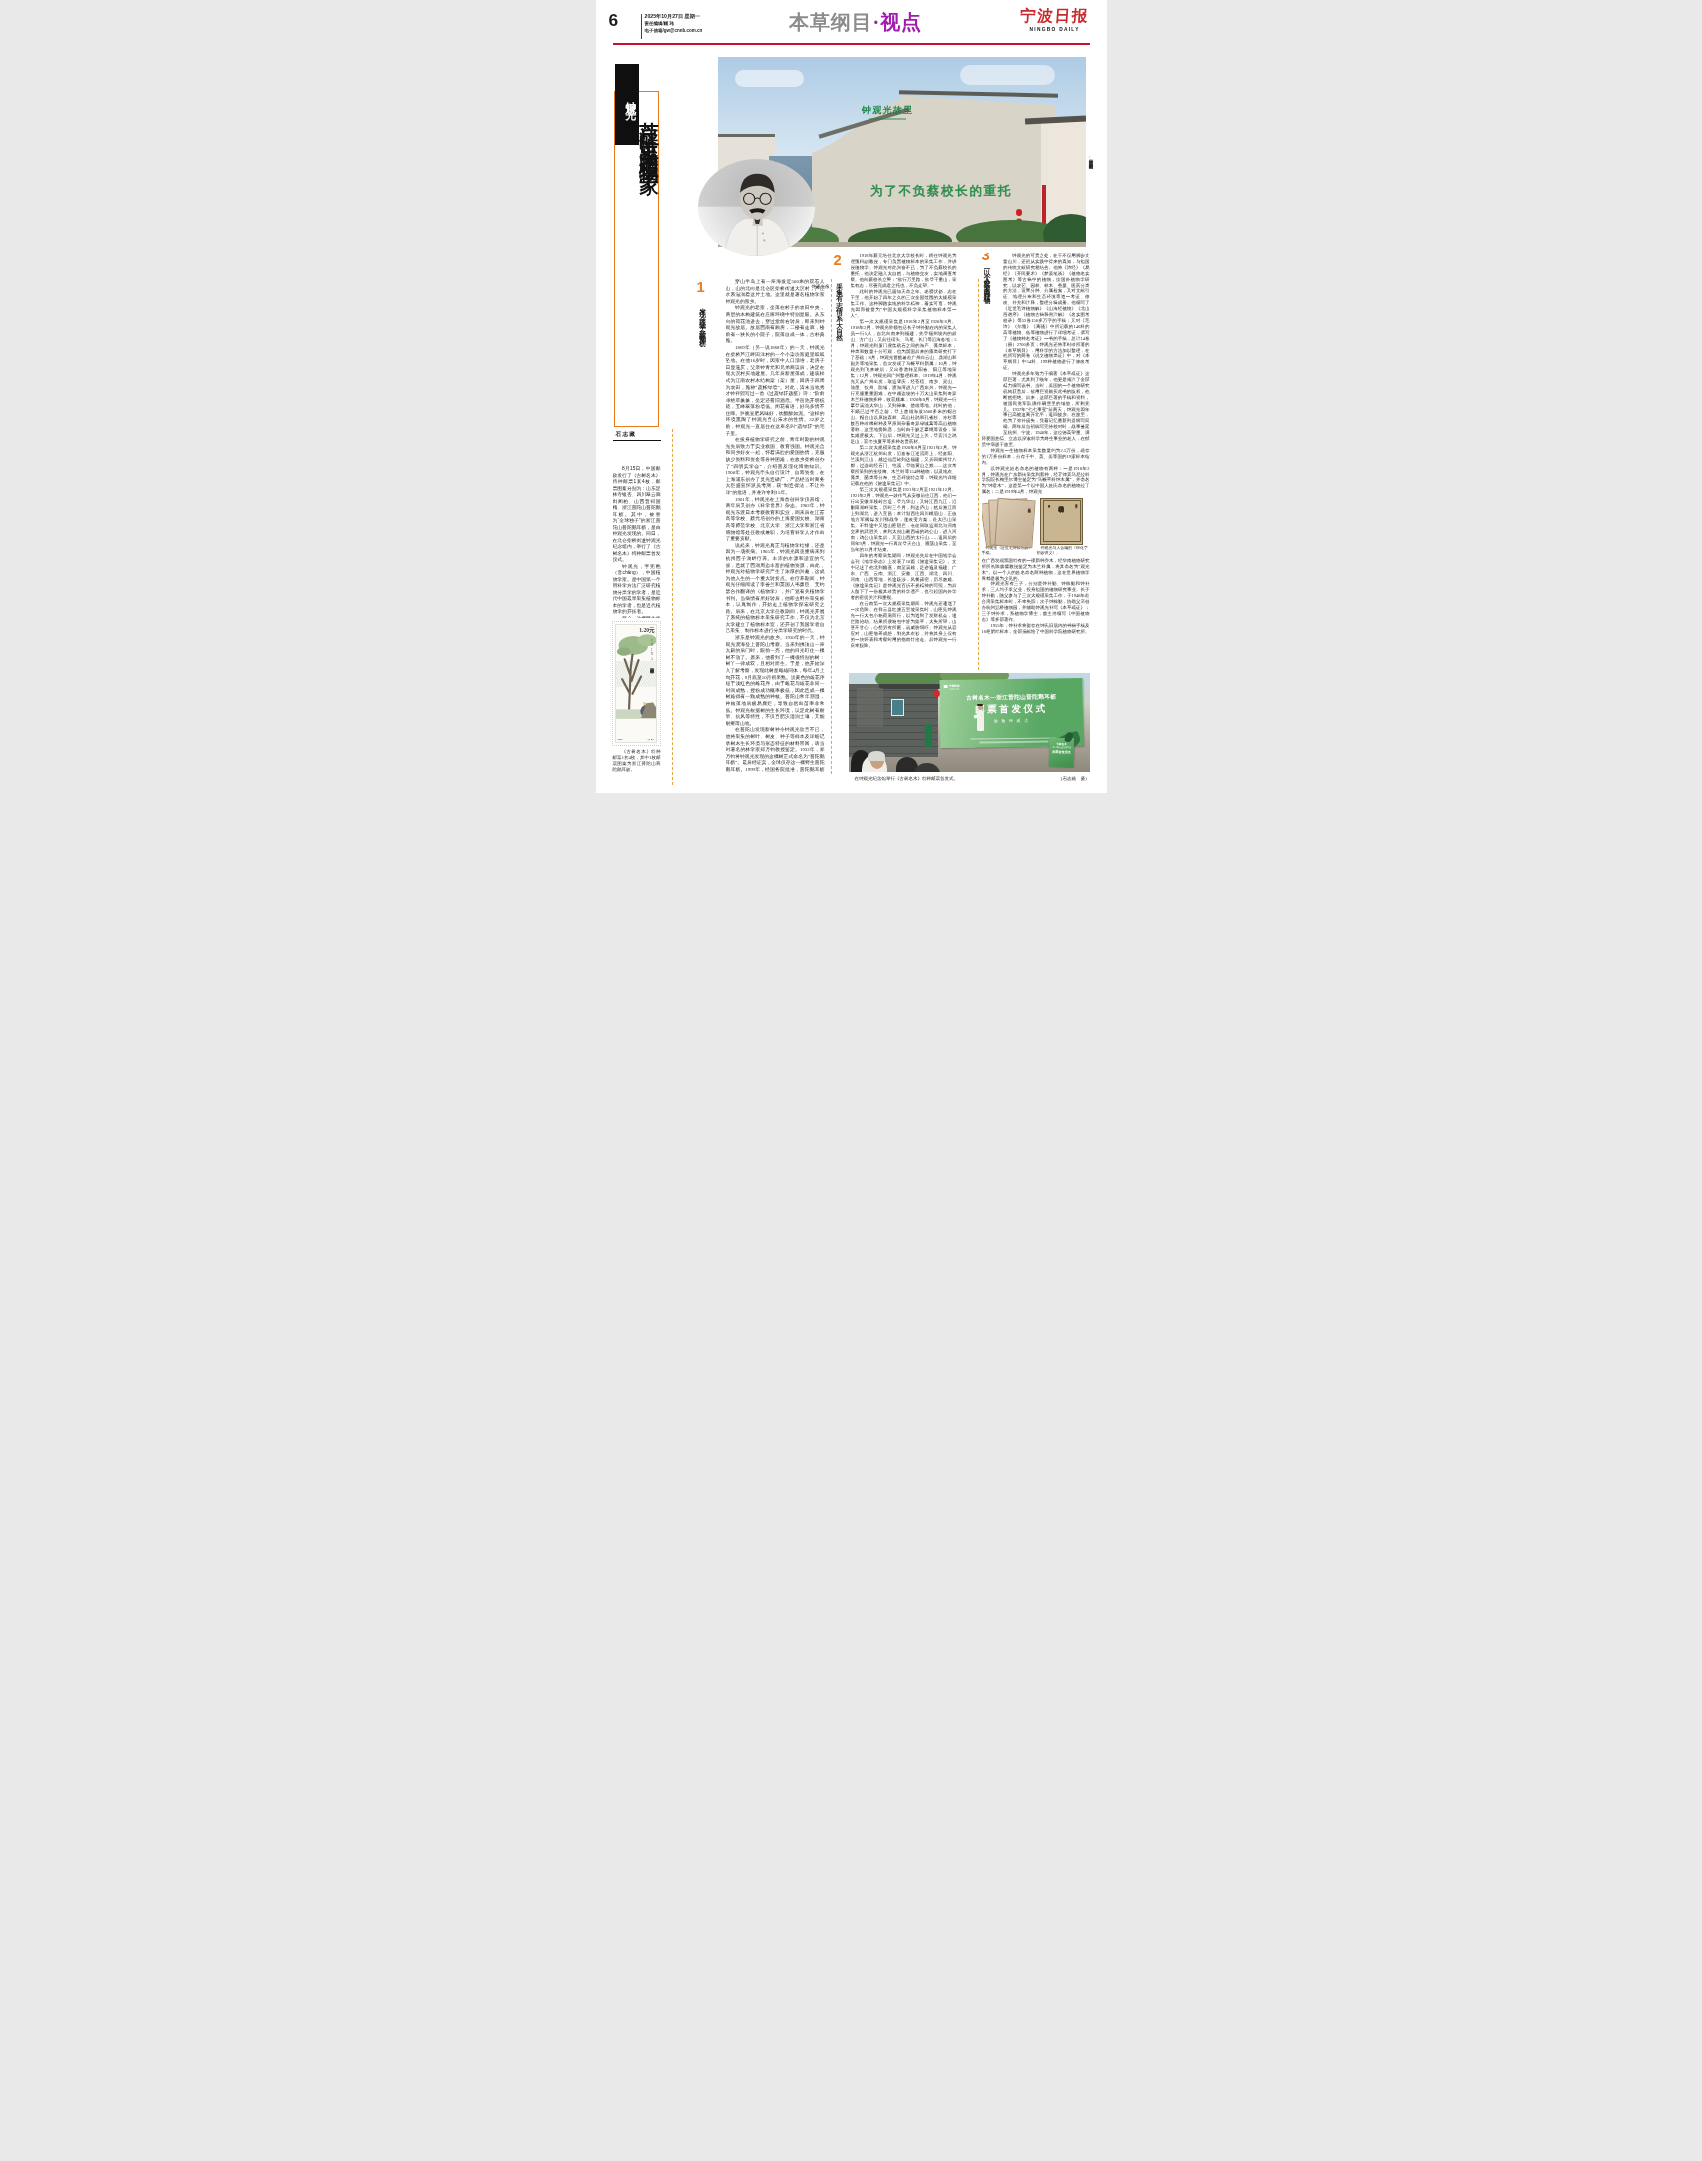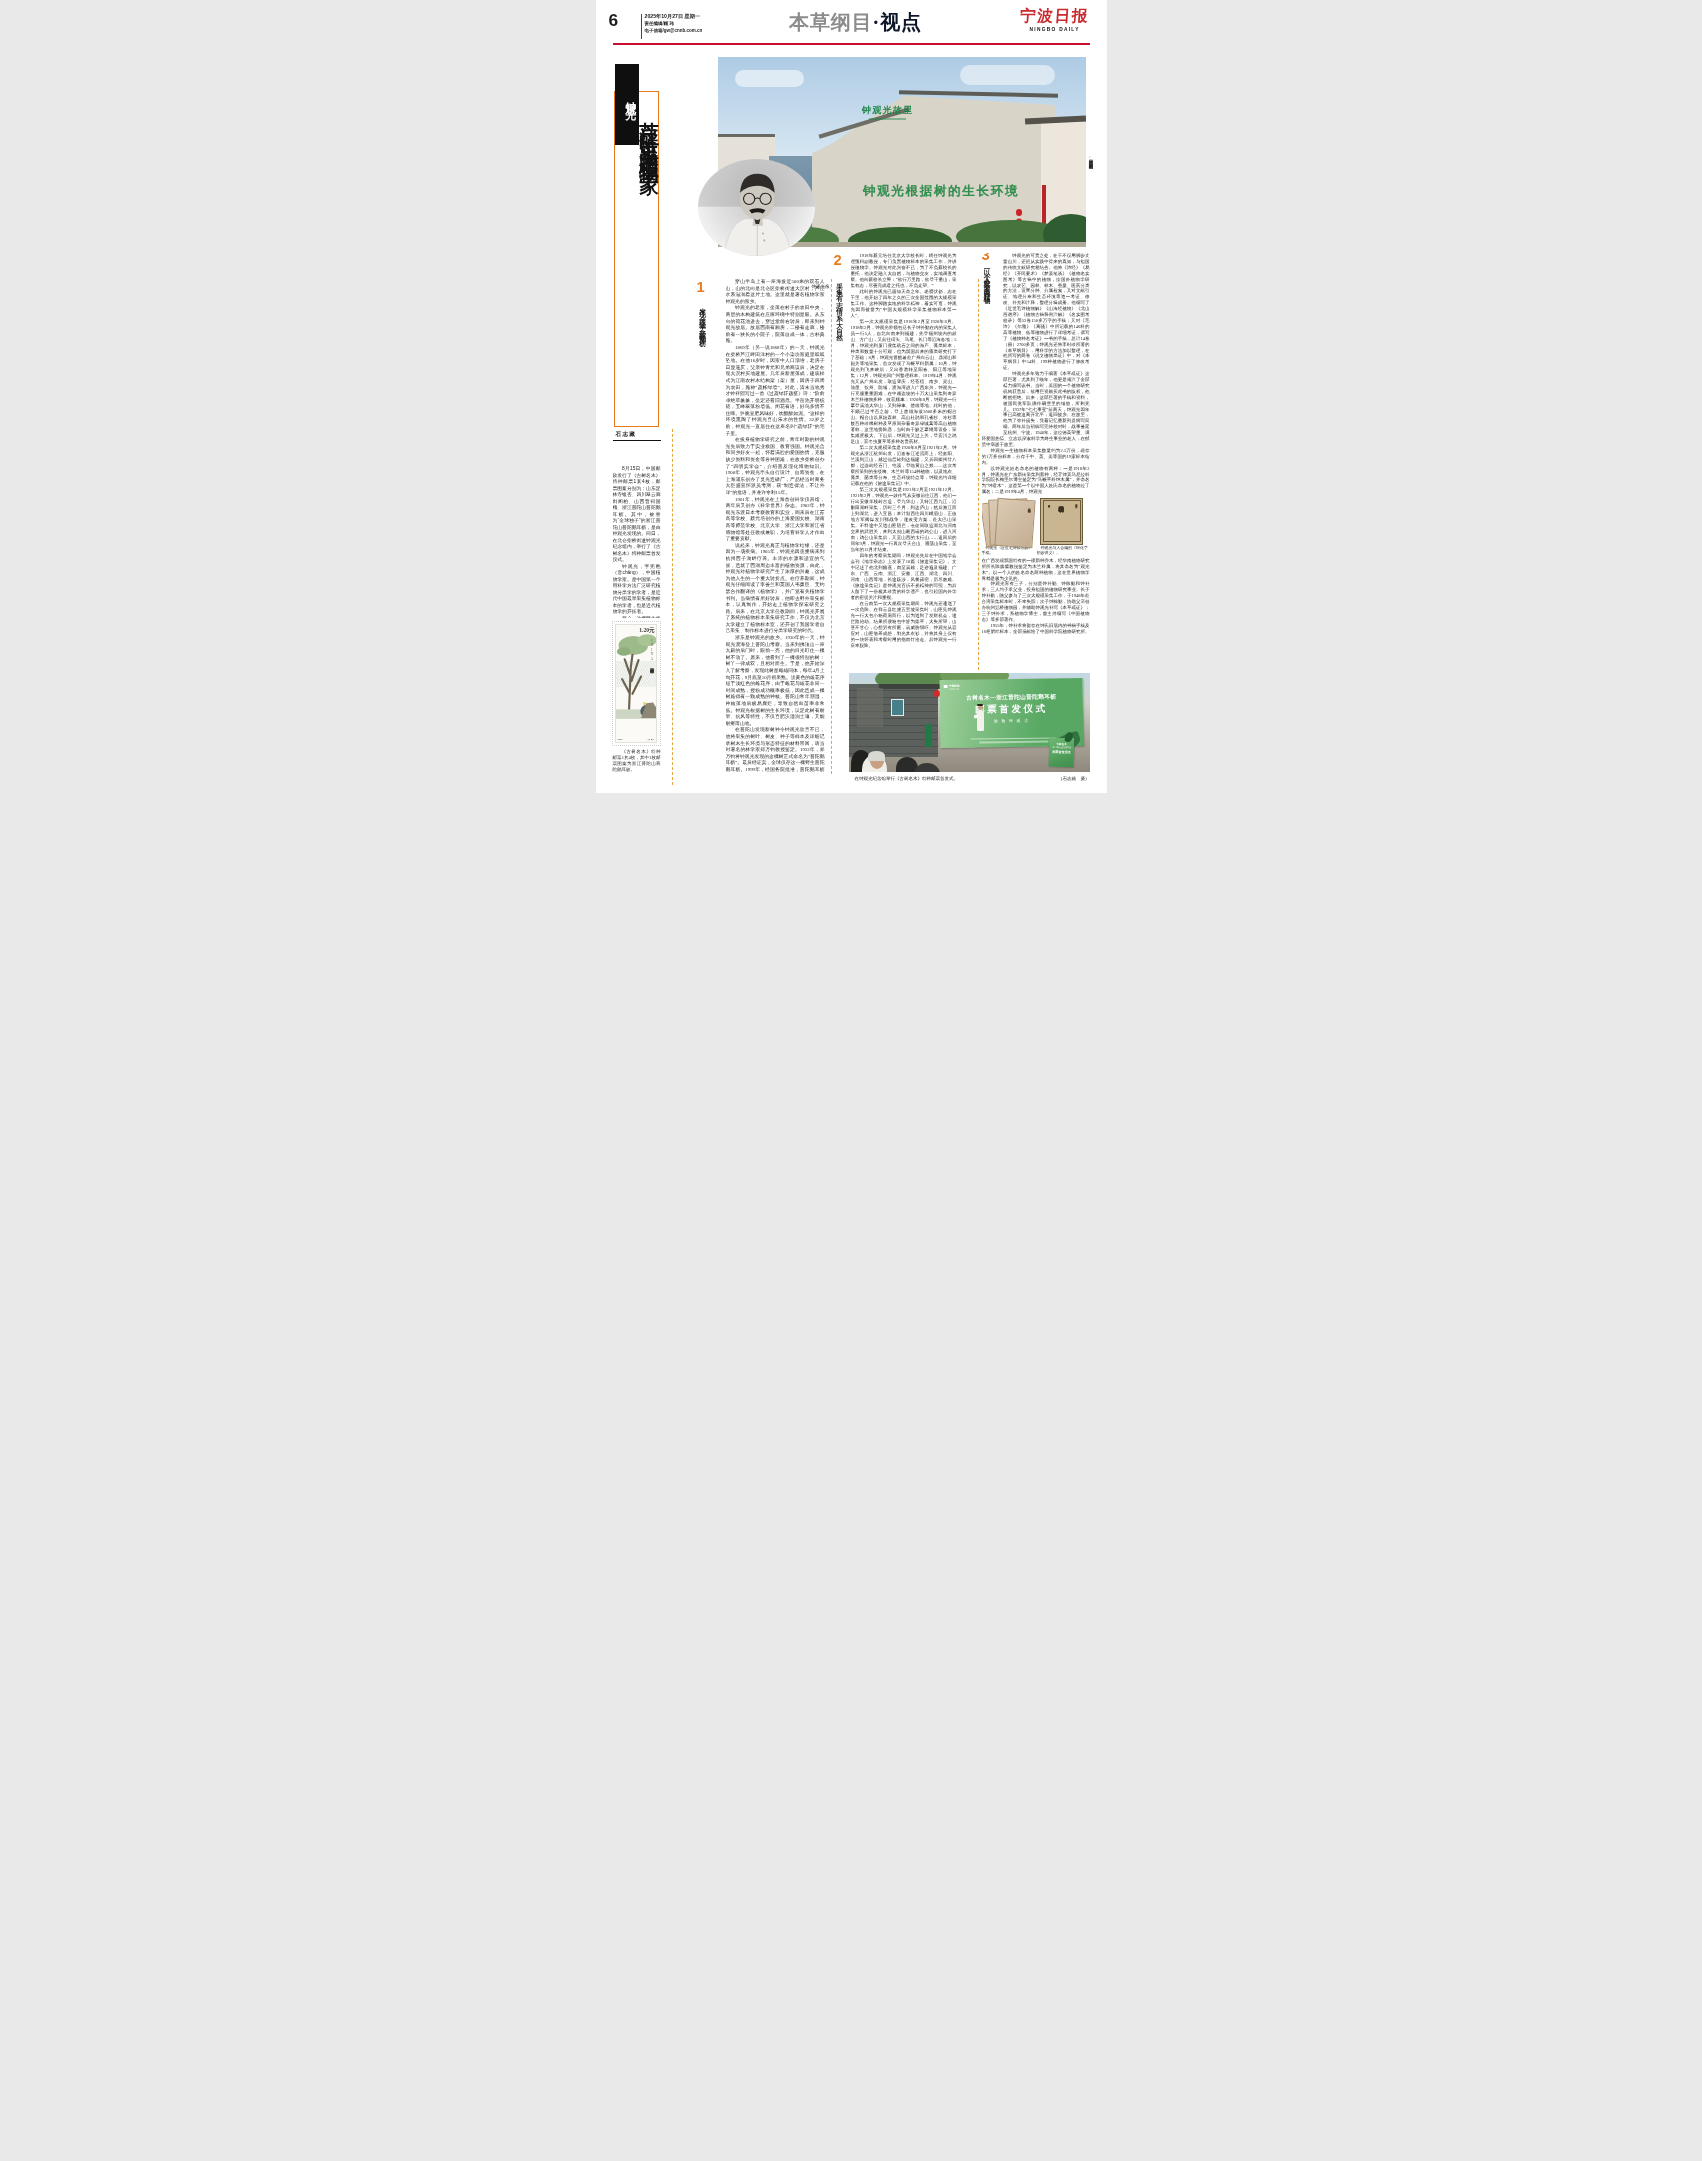--- a/index.html
+++ b/index.html
@@ -42,21 +42,21 @@
 <div class="page">
 
   <div class="abs pageno sans" style="left:13px;top:10.4px;">6</div>
   <div class="abs" style="left:45px;top:14px;width:0.4px;height:25px;background:#444;"></div>
   <div class="abs meta" style="left:49px;top:14px;width:86px;">
     <div style="font-size:5.2px;margin-bottom:1.7px;">2025年10月27日  星期一</div>
     <div style="margin-bottom:1.3px;">责任编辑/顾  玮</div>
     <div>电子信箱/gw@cnnb.com.cn</div>
   </div>
   <div class="abs masthead" style="left:182px;top:8.6px;width:156px;text-align:center;">
-    <span style="color:#8c8c8c;">本草纲目</span><span style="color:#0f172a;margin-top:44px;">·视点</span>
+    <span style="color:#8c8c8c;">本草纲目</span><span style="color:#a21caf;margin-top:44px;">·视点</span>
   </div>
   <div class="abs" style="right:17.3px;top:6px;text-align:center;">
     <div style="font-size:15.6px;font-weight:bold;color:#c92a2e;letter-spacing:1.7px;transform:skewX(-4deg);">宁波日报</div>
     <div class="sans" style="font-size:4.8px;font-weight:bold;letter-spacing:1.3px;color:#111;">NINGBO DAILY</div>
   </div>
   <div class="abs redrule" style="left:17px;right:17px;top:43px;"></div>
 
   <div class="abs frame" style="left:18px;top:91px;width:43px;height:334px;"></div>
   <div class="abs kicker vrl sans" style="left:19px;top:64px;width:24px;height:79px;font-size:10.8px;font-weight:bold;letter-spacing:3.9px;text-align:center;padding-top:1.7px;">钟观光：</div>
   <div class="abs headline vrl sans" style="left:41px;top:106px;height:321px;">芦江畔走出来的植物学家</div>
@@ -103,21 +103,21 @@
 
     <div class="abs" style="left:94px;top:34px;width:244px;height:156px;background:#d8d4c8;clip-path:polygon(0 40%,8% 34%,38% 3%,100% 9%,100% 100%,0 100%);"></div>
     <div class="abs" style="left:181px;top:35px;width:159px;height:3.9px;background:#5d5d57;transform:rotate(1.2deg);"></div>
     <div class="abs" style="left:99px;top:64px;width:94px;height:3.5px;background:#6e6e66;transform:rotate(-17deg);"></div>
 
     <div class="abs" style="left:144px;top:47px;text-align:center;">
       <div style="font-size:9px;font-weight:bold;color:#1e8449;letter-spacing:1.3px;font-family:'Liberation Serif',serif;transform:skewX(-3deg);">钟观光故里</div>
       <div style="margin:1.3px auto 0;width:37px;height:1.7px;background:#1e8449;opacity:.45;"></div>
     </div>
 
-    <div class="abs sans" style="left:107px;top:126px;width:233px;text-align:center;font-size:12.5px;font-weight:bold;color:#2f9150;letter-spacing:1.7px;text-shadow:0.4px 0.4px 0 #b9b5a9;">钟观光根据树的生长环境</div>
+    <div class="abs sans" style="left:107px;top:126px;width:233px;text-align:center;font-size:12.5px;font-weight:bold;color:#2f9150;letter-spacing:1.7px;text-shadow:0.4px 0.4px 0 #b9b5a9;">为了不负蔡校长的重托</div>
 
     <div class="abs" style="right:0;top:65px;width:45px;height:125px;background:#ece6dc;"></div>
     <div class="abs" style="right:0;top:60px;width:61px;height:6px;background:#55524c;transform:rotate(-3deg);"></div>
     <div class="abs" style="right:40px;top:128px;width:3.9px;height:42px;background:#b8262b;"></div>
 
     <div class="abs" style="left:298px;top:152px;width:6.5px;height:6.5px;border-radius:50%;background:#cf2026;box-shadow:0 9.5px 0 #cf2026;"></div>
 
     <div class="abs" style="left:-5.2px;bottom:-6px;width:73px;height:36px;border-radius:50%;background:#3f6f3a;"></div>
     <div class="abs" style="left:56px;bottom:-7px;width:65px;height:27px;border-radius:50%;background:#4e7d43;"></div>
     <div class="abs" style="left:130px;bottom:-7.8px;width:104px;height:28px;border-radius:50%;background:#35602f;"></div>

